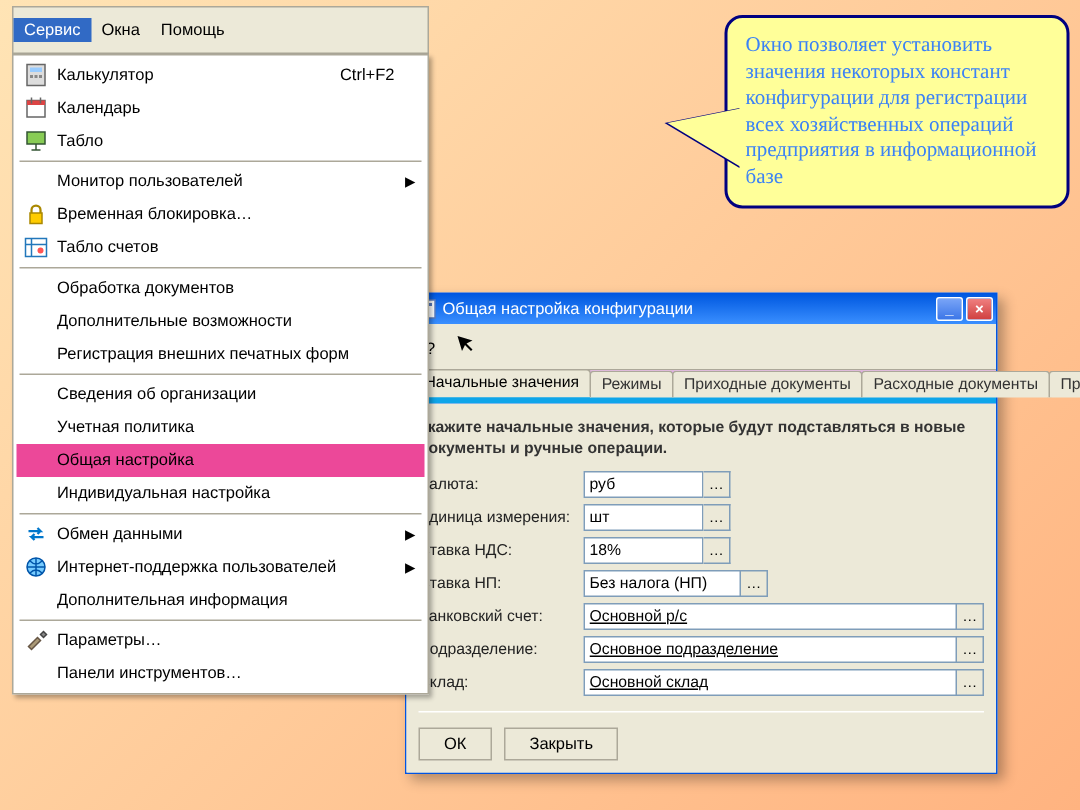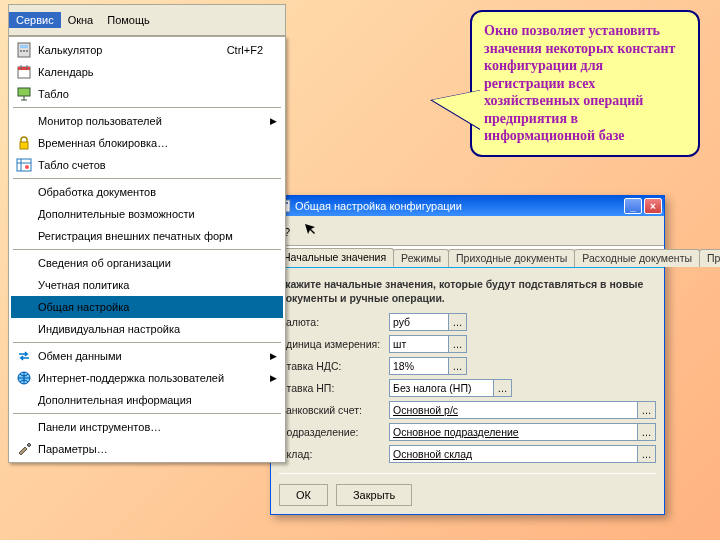--- a/index.html
+++ b/index.html
@@ -10,30 +10,30 @@
     width: 720px;
     height: 540px;
     overflow: hidden;
     position: relative;
   }
 
   
   .callout {
     position: absolute;
     top: 10px;
-    right: 20px;
+    right: 7px;
     width: 230px;
     background: #ffff99;
     border: 2px solid #000080;
     border-radius: 12px;
     padding: 10px 12px;
     font-family: "Times New Roman", serif;
     font-size: 14px;
-    font-weight: bold;
-    color: #a21caf;
+    font-weight: normal;
+    color: #3b82f6;
     line-height: 1.25;
     z-index: 30;
   }
   .callout::after {
     content: "";
     position: absolute;
     left: -40px;
     bottom: 25px;
     width: 0; height: 0;
     border-top: 10px solid transparent;
@@ -84,21 +84,21 @@
     position: absolute;
     right: 6px;
     font-size: 9px;
     color: #000;
   }
   .menu-item .shortcut {
     position: absolute;
     right: 20px;
     font-size: 11px;
   }
-  .menu-item.selected { background: #0369a1; }
+  .menu-item.selected { background: #ec4899; }
   .menu-sep {
     border-top: 1px solid #aca899;
     margin: 2px 2px;
   }
 
   
   .dialog {
     position: absolute;
     top: 195px;
     left: 270px;
@@ -137,28 +137,28 @@
   .tb-btn {
     display: inline-flex;
     width: 20px; height: 18px;
     align-items: center; justify-content: center;
     border: 1px solid transparent;
     font-size: 11px;
   }
 
   .tabbar {
     display: flex;
-    background: #ffffff;
+    background: #f0abfc;
     padding: 0 4px;
     font-size: 10.5px;
     gap: 0;
     align-items: flex-end;
     position: relative;
     height: 22px;
-    border-bottom: 2px solid #0ea5e9;
+    border-bottom: 5px solid #0ea5e9;
   }
   .tab {
     background: #ece9d8;
     border: 1px solid #aca899;
     border-bottom: none;
     padding: 2px 7px 3px;
     margin-right: -1px;
     cursor: default;
     color: #333;
     border-radius: 3px 3px 0 0;
@@ -198,21 +198,21 @@
     flex: 1;
     display: flex;
   }
   .form-row input[type=text] {
     border: 1px solid #7f9db9;
     height: 18px;
     font-size: 10.5px;
     padding: 0 3px;
     background: #fff;
   }
-  .short-input { width: 60px; }
+  .short-input { width: 80px; }
   .long-input { flex: 1; min-width: 50px; text-decoration: underline; }
   .ellipsis-btn {
     width: 18px; height: 18px;
     background: #ece9d8;
     border: 1px solid #7f9db9;
     border-left: none;
     font-size: 10px;
     display: flex; align-items: center; justify-content: center;
     cursor: pointer;
   }
@@ -358,31 +358,31 @@
         </span>
         <span class="mi-label">Интернет-поддержка пользователей</span>
         <span class="arrow">▶</span>
       </div>
       <div class="menu-item">
         <span class="iconcell"></span>
         <span class="mi-label">Дополнительная информация</span>
       </div>
       <div class="menu-sep"></div>
       <div class="menu-item">
-        <span class="iconcell"></span>
-        <span class="mi-label">Панели инструментов…</span>
-      </div>
-      <div class="menu-item">
         <span class="iconcell">
           <svg width="16" height="16">
             <path d="M3 12 l6 -6 l2 2 l-6 6 z" fill="#a97" stroke="#654"></path>
             <path d="M11 4 l2 2 l2 -2 l-2 -2 z" fill="#888" stroke="#444"></path>
           </svg>
         </span>
         <span class="mi-label">Параметры…</span>
+      </div>
+      <div class="menu-item">
+        <span class="iconcell"></span>
+        <span class="mi-label">Панели инструментов…</span>
       </div>
     </div>
 </div>
 
 <div class="dialog">
   <div class="titlebar">
     <span>
       <svg width="14" height="14">
           <rect x="1" y="1" width="12" height="12" fill="#fff" stroke="#5a7cc0"></rect>
           <rect x="3" y="3" width="8" height="2" fill="#5a7cc0"></rect>

